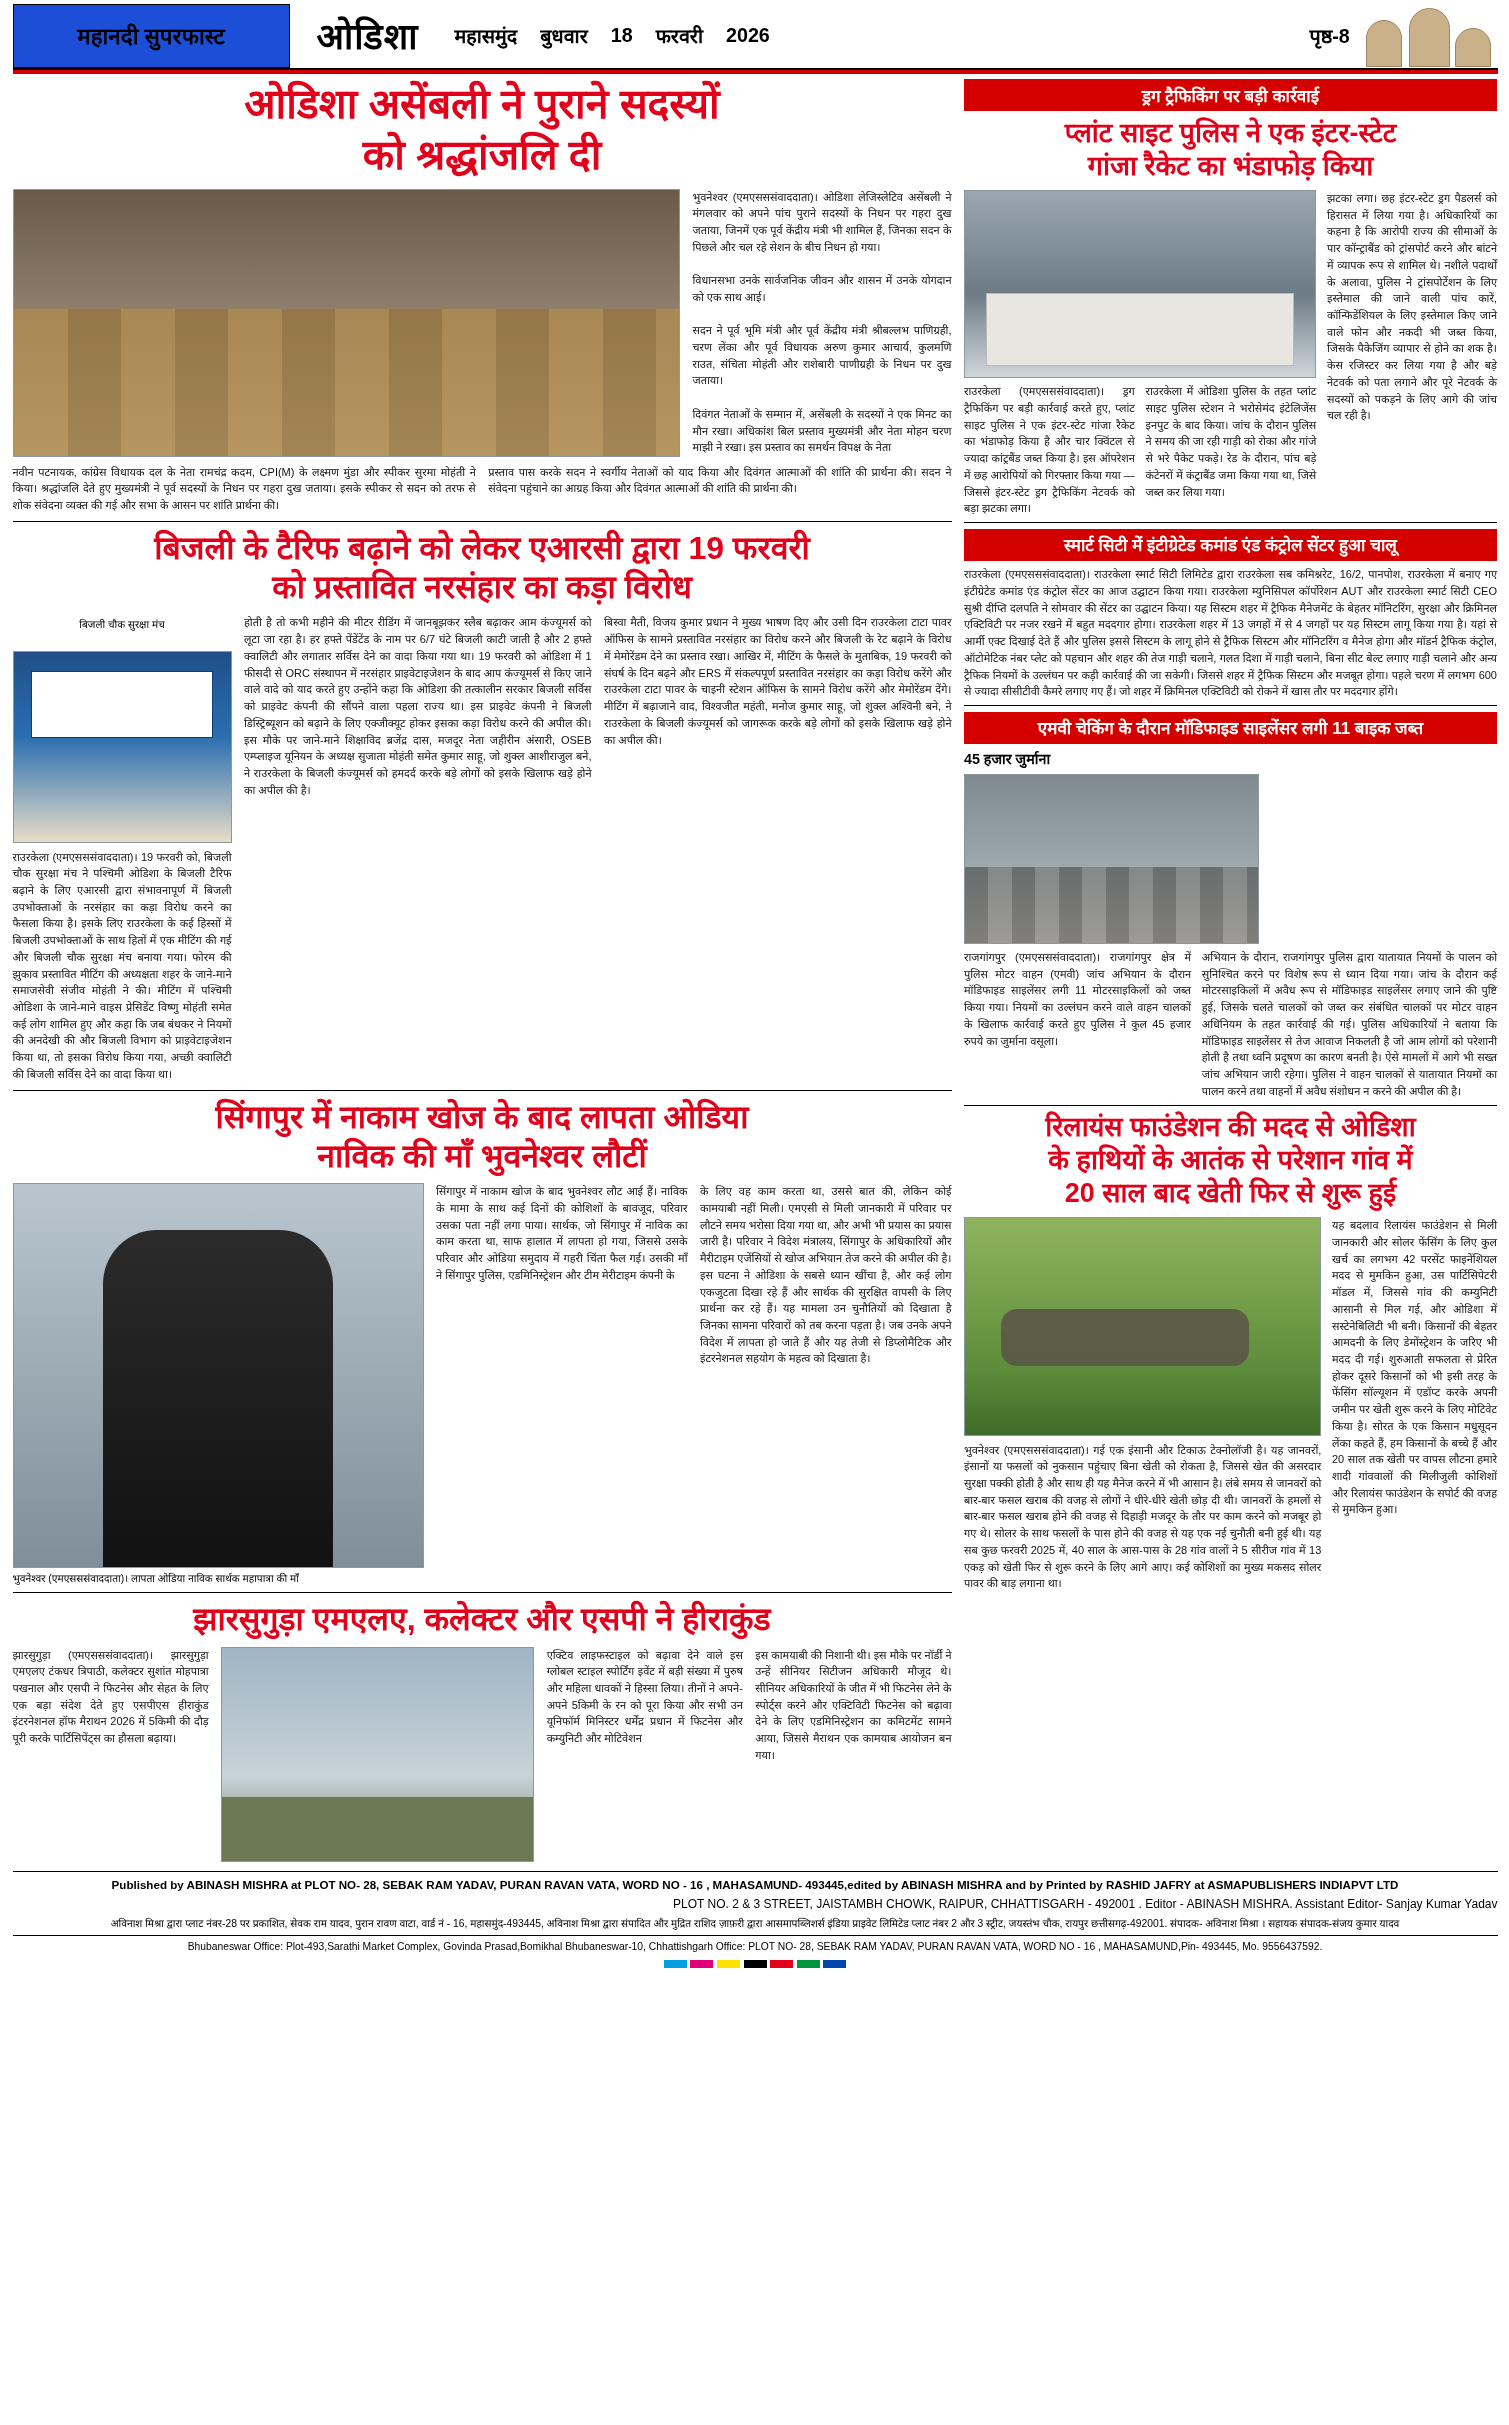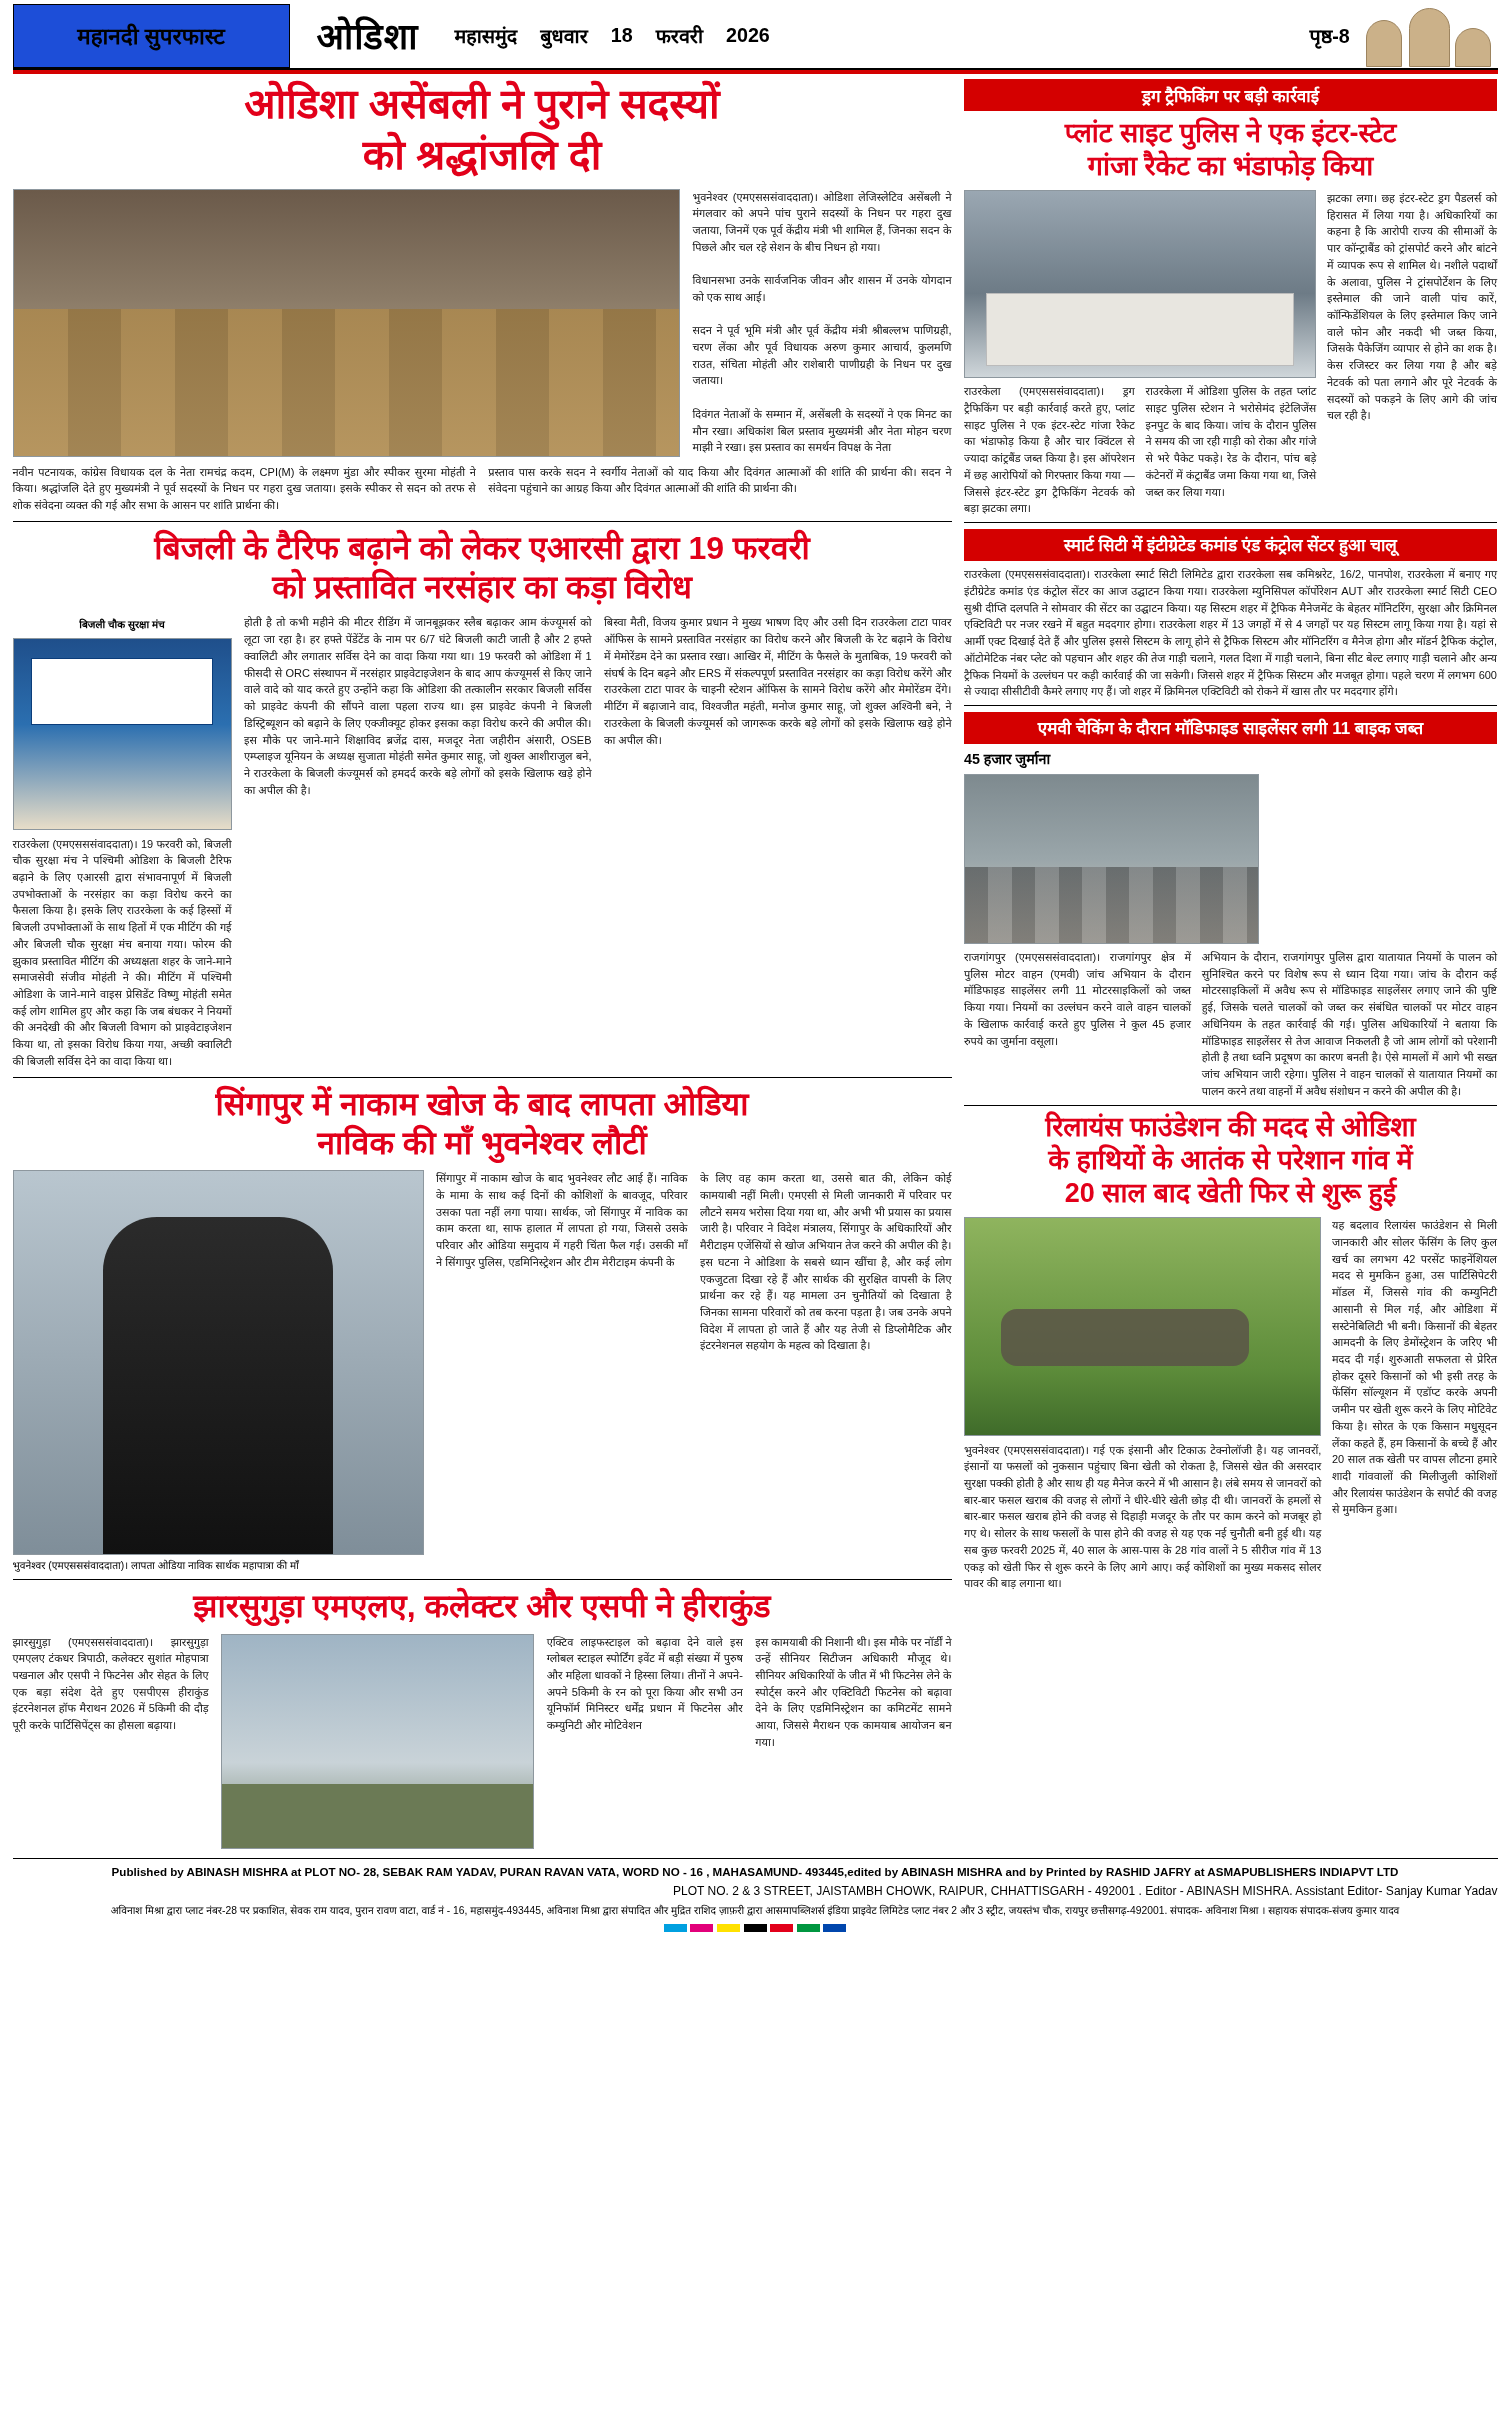--- a/index.html
+++ b/index.html
@@ -170,21 +170,21 @@
         </div>
       </div>
 
       <hr class="rule">
 
       <div>
         <div class="headline-red h-lg">बिजली के टैरिफ बढ़ाने को लेकर एआरसी द्वारा 19 फरवरी</div>
         <div class="headline-red h-lg">को प्रस्तावित नरसंहार का कड़ा विरोध</div>
         <div style="display:flex; gap:12.5px; margin-top:7.2px;">
           <div style="width:219px;">
-            <div class="caption" style="text-align:center;font-weight:bold;margin-bottom:7px;">बिजली चौक सुरक्षा मंच</div>
+            <div class="caption" style="text-align:center;font-weight:normal;margin-bottom:20px;">बिजली चौक सुरक्षा मंच</div>
             <div class="photo ph-meeting"></div>
             <div class="body-text" style="margin-top:5.4px;">राउरकेला (एमएसससंवाददाता)। 19 फरवरी को, बिजली चौक सुरक्षा मंच ने पश्चिमी ओडिशा के बिजली टैरिफ बढ़ाने के लिए एआरसी द्वारा संभावनापूर्ण में बिजली उपभोक्ताओं के नरसंहार का कड़ा विरोध करने का फैसला किया है। इसके लिए राउरकेला के कई हिस्सों में बिजली उपभोक्ताओं के साथ हितों में एक मीटिंग की गई और बिजली चौक सुरक्षा मंच बनाया गया। फोरम की झुकाव प्रस्तावित मीटिंग की अध्यक्षता शहर के जाने-माने समाजसेवी संजीव मोहंती ने की। मीटिंग में पश्चिमी ओडिशा के जाने-माने वाइस प्रेसिडेंट विष्णु मोहंती समेत कई लोग शामिल हुए और कहा कि जब बंधकर ने नियमों की अनदेखी की और बिजली विभाग को प्राइवेटाइजेशन किया था, तो इसका विरोध किया गया, अच्छी क्वालिटी की बिजली सर्विस देने का वादा किया था।</div>
           </div>
           <div style="flex:1;" class="body-text">होती है तो कभी महीने की मीटर रीडिंग में जानबूझकर स्लैब बढ़ाकर आम कंज्यूमर्स को लूटा जा रहा है। हर हफ्ते पेंडेंटेंड के नाम पर 6/7 घंटे बिजली काटी जाती है और 2 हफ्ते क्वालिटी और लगातार सर्विस देने का वादा किया गया था। 19 फरवरी को ओडिशा में 1 फीसदी से ORC संस्थापन में नरसंहार प्राइवेटाइजेशन के बाद आप कंज्यूमर्स से किए जाने वाले वादे को याद करते हुए उन्होंने कहा कि ओडिशा की तत्कालीन सरकार बिजली सर्विस को प्राइवेट कंपनी की सौंपने वाला पहला राज्य था। इस प्राइवेट कंपनी ने बिजली डिस्ट्रिब्यूशन को बढ़ाने के लिए एक्जीक्यूट होकर इसका कड़ा विरोध करने की अपील की। इस मौके पर जाने-माने शिक्षाविद ब्रजेंद्र दास, मजदूर नेता जहीरीन अंसारी, OSEB एम्प्लाइज यूनियन के अध्यक्ष सुजाता मोहंती समेत कुमार साहू, जो शुक्ल आशीराजुल बने, ने राउरकेला के बिजली कंज्यूमर्स को हमदर्द करके बड़े लोगों को इसके खिलाफ खड़े होने का अपील की है।</div>
           <div style="flex:1;" class="body-text">बिस्वा मैती, विजय कुमार प्रधान ने मुख्य भाषण दिए और उसी दिन राउरकेला टाटा पावर ऑफिस के सामने प्रस्तावित नरसंहार का विरोध करने और बिजली के रेट बढ़ाने के विरोध में मेमोरेंडम देने का प्रस्ताव रखा। आखिर में, मीटिंग के फैसले के मुताबिक, 19 फरवरी को संघर्ष के दिन बढ़ने और ERS में संकल्पपूर्ण प्रस्तावित नरसंहार का कड़ा विरोध करेंगे और राउरकेला टाटा पावर के चाइनी स्टेशन ऑफिस के सामने विरोध करेंगे और मेमोरेंडम देंगे। मीटिंग में बढ़ाजाने वाद, विश्वजीत महंती, मनोज कुमार साहू, जो शुक्ल अश्विनी बने, ने राउरकेला के बिजली कंज्यूमर्स को जागरूक करके बड़े लोगों को इसके खिलाफ खड़े होने का अपील की।</div>
         </div>
       </div>
 
       <hr class="rule">
 
@@ -285,20 +285,21 @@
         </div>
       </div>
 
     </div>
   </div>
 
   <div class="footer">
     <div class="f1">Published by ABINASH MISHRA at PLOT NO- 28, SEBAK RAM YADAV, PURAN RAVAN VATA, WORD NO - 16 , MAHASAMUND- 493445,edited by ABINASH MISHRA and   by Printed by RASHID JAFRY at ASMAPUBLISHERS INDIAPVT LTD</div>
     <div class="f2">PLOT NO. 2 &amp; 3 STREET, JAISTAMBH CHOWK, RAIPUR, CHHATTISGARH - 492001 . Editor -  ABINASH MISHRA. Assistant Editor- Sanjay Kumar Yadav</div>
     <div class="f3">अविनाश मिश्रा द्वारा प्लाट नंबर-28 पर प्रकाशित, सेवक राम यादव, पुरान रावण वाटा, वार्ड नं - 16, महासमुंद-493445, अविनाश मिश्रा द्वारा संपादित और मुद्रित राशिद ज़ाफ़री द्वारा आसमापब्लिशर्स इंडिया प्राइवेट लिमिटेड प्लाट नंबर 2 और 3 स्ट्रीट, जयस्तंभ चौक, रायपुर छत्तीसगढ़-492001. संपादक- अविनाश मिश्रा । सहायक संपादक-संजय कुमार यादव</div>
+    <div class="f4">Bhubaneswar Office: Plot-493,Sarathi Market Complex, Govinda Prasad,Bomikhal Bhubaneswar-10, Chhattishgarh Office: PLOT NO- 28, SEBAK RAM YADAV, PURAN RAVAN VATA, WORD NO - 16 , MAHASAMUND,Pin- 493445, Mo. 9556437592.</div>
     <div class="cmyk">
       <i style="background:#00a0e0"></i>
         <i style="background:#e2007a"></i>
         <i style="background:#ffe100"></i>
       <i style="background:#000000"></i>
         <i style="background:#e2001a"></i>
         <i style="background:#009640"></i>
       <i style="background:#0046ad"></i>
     </div>
   </div>

